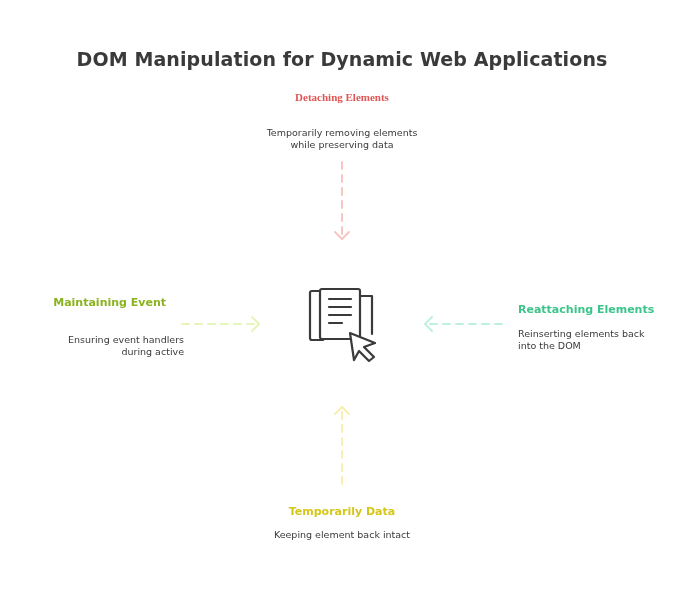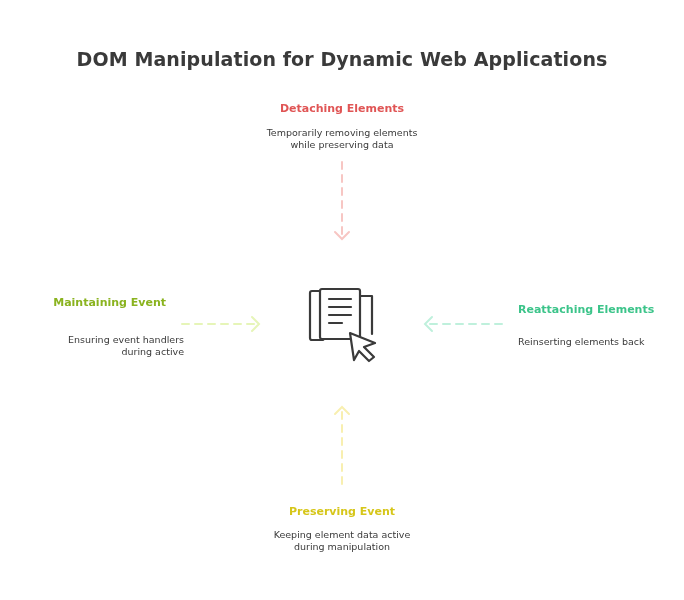--- a/index.html
+++ b/index.html
@@ -22,43 +22,43 @@
   .center { text-align: center; }
   .right { text-align: right; }
   .left { text-align: left; }
   svg.overlay { position: absolute; left: 0; top: 0; }
 </style>
 </head>
 <body>
 
 <div class="title">DOM Manipulation for Dynamic Web Applications</div>
 
-<div class="head center" style="left:242px; top:102px; width:200px; color:#e05555;">Detaching Elements</div>
+<div class="head center" style="left:242px; top:90px; width:200px; color:#e05555;font-family:Liberation Serif, serif;">Detaching Elements</div>
 <div class="desc center" style="left:222px; top:127px; width:240px;text-align:center;">
   <div>Temporarily removing elements</div>
   <div>while preserving data</div>
 </div>
 
 <div class="head right" style="left:16px; top:296px; width:150px; color:#8ab31f;">
   <div>Maintaining Event</div>
 </div>
 <div class="desc right" style="left:24px; top:334px; width:160px;">
   <div>Ensuring event handlers</div>
   <div>during active</div>
 </div>
 
 <div class="head left" style="left:518px; top:303px; width:160px; color:#3cc48a;">Reattaching Elements</div>
-<div class="desc left" style="left:518px; top:336px; width:160px;">
+<div class="desc left" style="left:518px; top:328px; width:160px;">
   <div>Reinserting elements back</div>
+  <div>into the DOM</div>
 </div>
 
-<div class="head center" style="left:242px; top:505px; width:200px; color:#d6c619;">Preserving Event</div>
+<div class="head center" style="left:242px; top:505px; width:200px; color:#d6c619;">Temporarily Data</div>
 <div class="desc center" style="left:222px; top:529px; width:240px;">
-  <div>Keeping element data active</div>
-  <div>during manipulation</div>
+  <div>Keeping element back intact</div>
 </div>
 
 <svg class="overlay" width="684" height="600" viewBox="0 0 684 600">
 
   <g stroke="#f7c6c3" stroke-width="2" fill="none" stroke-linecap="round">
     <line x1="342" y1="162" x2="342" y2="236" stroke-dasharray="7 6"></line>
     <polyline points="335,232 342,239 349,232"></polyline>
   </g>
 
   <g stroke="#f8efb0" stroke-width="2" fill="none" stroke-linecap="round">

